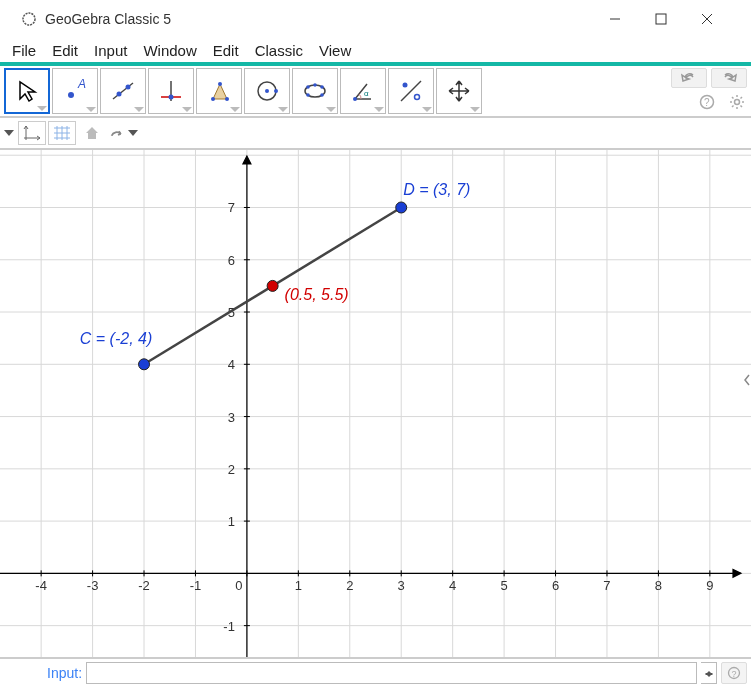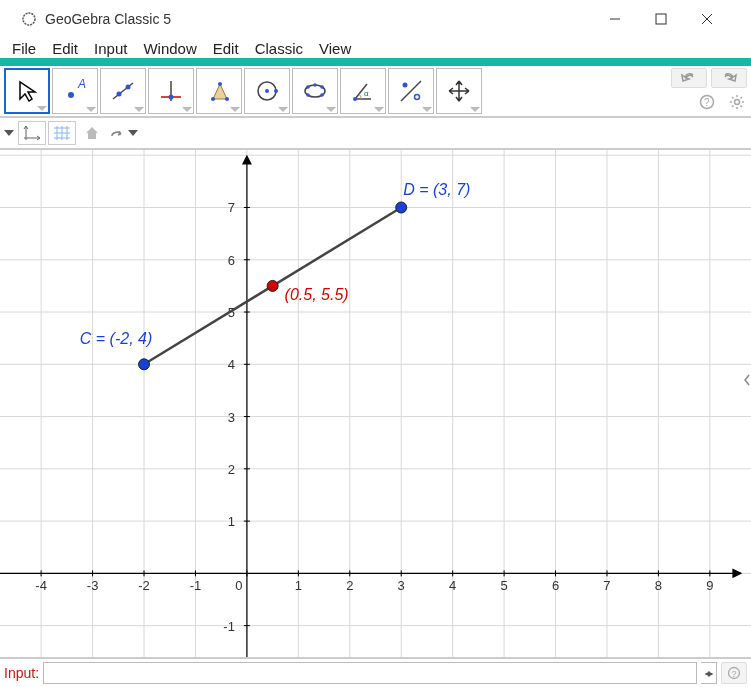--- a/index.html
+++ b/index.html
@@ -6,21 +6,21 @@
   body { font-family: Arial, sans-serif; font-size: 14px; background: #fff; width: 751px; height: 687px; overflow: hidden; position: relative; }
 
   
   .titlebar { height: 38px; display: flex; align-items: center; padding: 0 21px; background: #fff; }
   .titlebar .app-icon { width: 16px; height: 16px; margin-right: 8px; }
   .titlebar .title { flex: 1; color: #333; font-size: 14px; }
   .win-btn { width: 46px; height: 30px; display: flex; align-items: center; justify-content: center; cursor: pointer; }
   .win-btn svg { stroke: #333; }
 
   
-  .menubar { height: 28px; display: flex; align-items: center; padding: 0 4px; border-bottom: 8px solid #14b8a6; }
+  .menubar { height: 28px; display: flex; align-items: center; padding: 0 4px; border-bottom: 4px solid #14b8a6; }
   .menubar .menu-item { padding: 4px 8px; color: #222; font-size: 15px; cursor: pointer; }
 
   
   .toolbar { height: 52px; display: flex; align-items: center; padding: 2px 4px; border-bottom: 2px solid #ccc; background:#fff; position: relative; }
   .tool { width: 46px; height: 46px; border: 1px solid #bbb; background: #fff; margin-right: 2px; position: relative; display:flex; align-items:center; justify-content:center; cursor:pointer; }
   .tool.selected { border: 2px solid #1367d6; }
   .tool .dd { position:absolute; right:1px; bottom:1px; width:0; height:0; border-left:5px solid transparent; border-right:5px solid transparent; border-top:5px solid #bbb; }
   .toolbar-right { position:absolute; right:4px; top:2px; display:flex; flex-direction:column; align-items:flex-end; gap:4px;}
   .undo-redo { display:flex; gap:4px;}
   .btn-small { width:36px; height:20px; background:#f2f2f2; border:1px solid #ddd; display:flex; align-items:center; justify-content:center; border-radius:2px; cursor:pointer;}
@@ -32,21 +32,21 @@
   .mini { width:28px; height:24px; border:1px solid #ccc; display:flex; align-items:center; justify-content:center; cursor:pointer;}
 
   
   .graph-wrap { position:relative; height: calc(687px - 38px - 28px - 52px - 32px - 30px); background: #fff; overflow:hidden;}
   .graph-svg { position:absolute; left:0; top:0; }
 
   .side-arrow { position:absolute; right:0; top:215px; width:8px; height:30px; display:flex; align-items:center; justify-content:center; cursor:pointer;}
 
   
   .inputbar { height:30px; border-top:2px solid #ccc; display:flex; align-items:center; padding:0 4px; gap:4px;}
-  .inputbar label { color:#b91c1c; font-size:14px;}
+  .inputbar label { color:#3b82f6; font-size:14px;margin-left:43px;}
   .inputbar input { flex:1; height:22px; border:1px solid #bbb; padding:0 4px; font-size:13px;}
   .inputbar .combo-dd { width:16px; height:22px; border:1px solid #bbb; border-left:none; display:flex; align-items:center; justify-content:center; cursor:pointer;}
   .inputbar .help { width:26px; height:22px; border:1px solid #ddd; background:#f4f4f4; display:flex; align-items:center; justify-content:center; cursor:pointer; color:#888; border-radius:2px;}
 
   .pt-label { font-family: Arial; font-size:16px; font-style: italic;}
 </style>
 </head>
 <body>
 
 <div class="titlebar">

